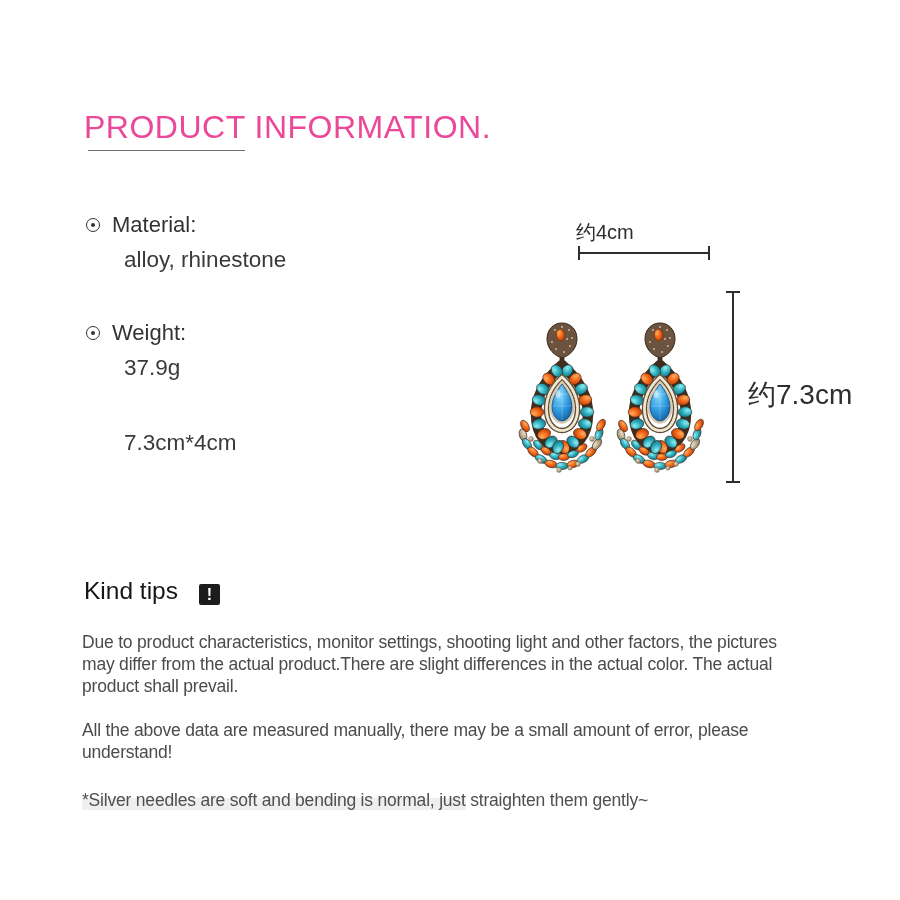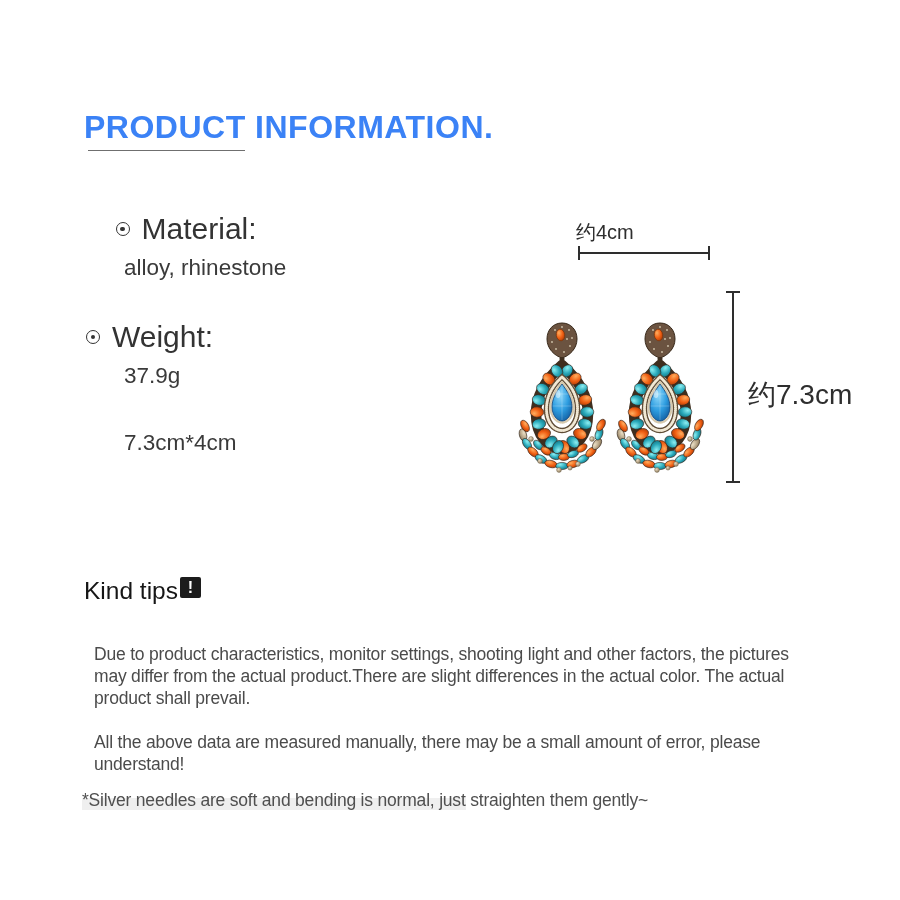--- a/index.html
+++ b/index.html
@@ -2,29 +2,29 @@
 <html><head>
 <meta charset="utf-8">
 <style>
   html,body{margin:0;padding:0;background:#fff;}
   .page{
     position:relative;width:900px;height:900px;background:#ffffff;overflow:hidden;
     font-family:"Liberation Sans", sans-serif;color:#333;
   }
   
   .title{
-    position:absolute;left:84px;top:88px;font-size:32px;font-weight:700;
-    letter-spacing:.5px;color:#3b82f6;white-space:nowrap;
+    position:absolute;left:84px;top:88px;font-size:32px;font-weight:400;
+    letter-spacing:.5px;color:#ec4899;white-space:nowrap;
   }
   .title-underline{
     position:absolute;left:88px;top:150px;width:157px;height:1px;background:#6f6f6f;
   }
   
   .spec{position:absolute;left:86px;}
-  .spec-label{display:flex;align-items:center;gap:12px;font-size:30px;color:#333;justify-content:center;}
+  .spec-label{display:flex;align-items:center;gap:12px;font-size:22px;color:#333;}
   .bullet{
     flex:0 0 auto;width:12px;height:12px;border:1.6px solid #333;border-radius:50%;
     position:relative;
   }
   .bullet::after{
     content:'';position:absolute;inset:0;margin:auto;width:4.5px;height:4.5px;
     border-radius:50%;background:#333;
   }
   .spec-value{margin-left:38px;margin-top:9px;font-size:22.5px;color:#3a3a3a;}
   .spec.material{top:212px;}
@@ -52,30 +52,30 @@
   }
   .v-measure-line::before{top:0;}
   .v-measure-line::after{bottom:0;}
   .v-measure-label{
     position:absolute;left:748px;top:376px;font-size:28px;color:#2e2e2e;white-space:nowrap;
   }
   
   .earrings{position:absolute;left:512px;top:318px;width:212px;height:162px;}
   
   .tips-heading{
-    position:absolute;left:84px;top:577px;display:flex;align-items:flex-start;gap:2px;
+    position:absolute;left:84px;top:577px;display:flex;align-items:flex-end;gap:21px;
     font-size:24.5px;color:#161616;
   }
   .tips-alert{
     display:inline-flex;align-items:center;justify-content:center;
     width:21px;height:21px;background:#1c1c1c;color:#fff;
     font-size:16px;font-weight:700;border-radius:2px;
   }
   .tips-p{
-    position:absolute;left:82px;width:724px;margin:12px;
+    position:absolute;left:82px;width:724px;margin:0;
     font-size:17.5px;line-height:21.8px;letter-spacing:-0.2px;color:#4b4b4b;
   }
   .tips-p.p1{top:632px;}
   .tips-p.p2{top:720px;}
   .tips-note{
     position:absolute;left:74px;top:781px;width:740px;margin:8px;
     font-size:17.5px;line-height:22px;letter-spacing:-0.2px;color:#4f4f4f;white-space:nowrap;
   }
   .hl{background:linear-gradient(180deg, rgba(0,0,0,0) 42%, #efefef 42%);}
 </style>

